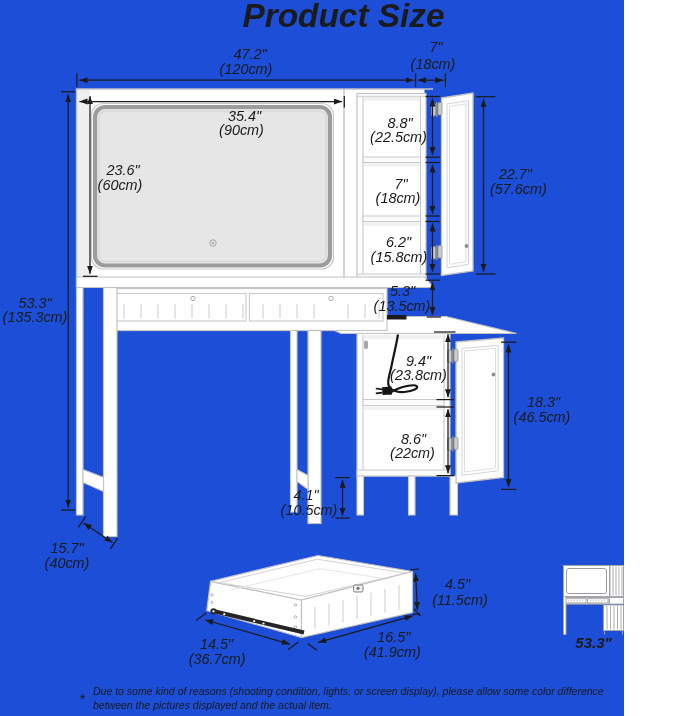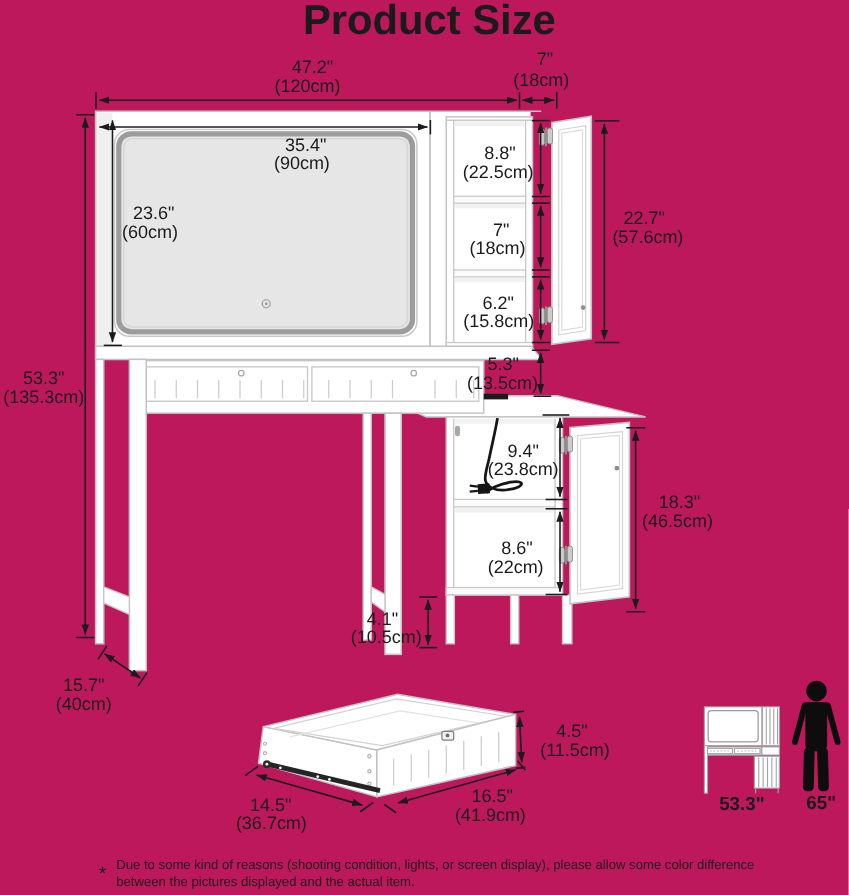--- a/index.html
+++ b/index.html
@@ -1,17 +1,17 @@
 <!DOCTYPE html>
 <html><head>
 <meta charset="utf-8">
 <style>
   html,body{margin:0;padding:0;background:#ffffff;}
-  .page{position:relative;width:679px;height:716px;background:#be185d;overflow:hidden;
-        font-family:"Liberation Sans", sans-serif;}
+  .page{position:relative;width:624px;height:716px;background:#1d4ed8;overflow:hidden;
+        font-family:"Liberation Sans", sans-serif;font-style:italic;}
   svg text{font-family:"Liberation Sans", sans-serif;fill:#1b1b1b;}
   .dim{font-size:14.4px;}
   .big{font-size:33.4px;font-weight:bold;}
   .bld{font-size:15px;font-weight:bold;}
   .fn{font-size:10.5px;}
 </style>
 </head>
 <body>
 <div class="page">
 <svg width="679" height="716" viewBox="0 0 679 716">

